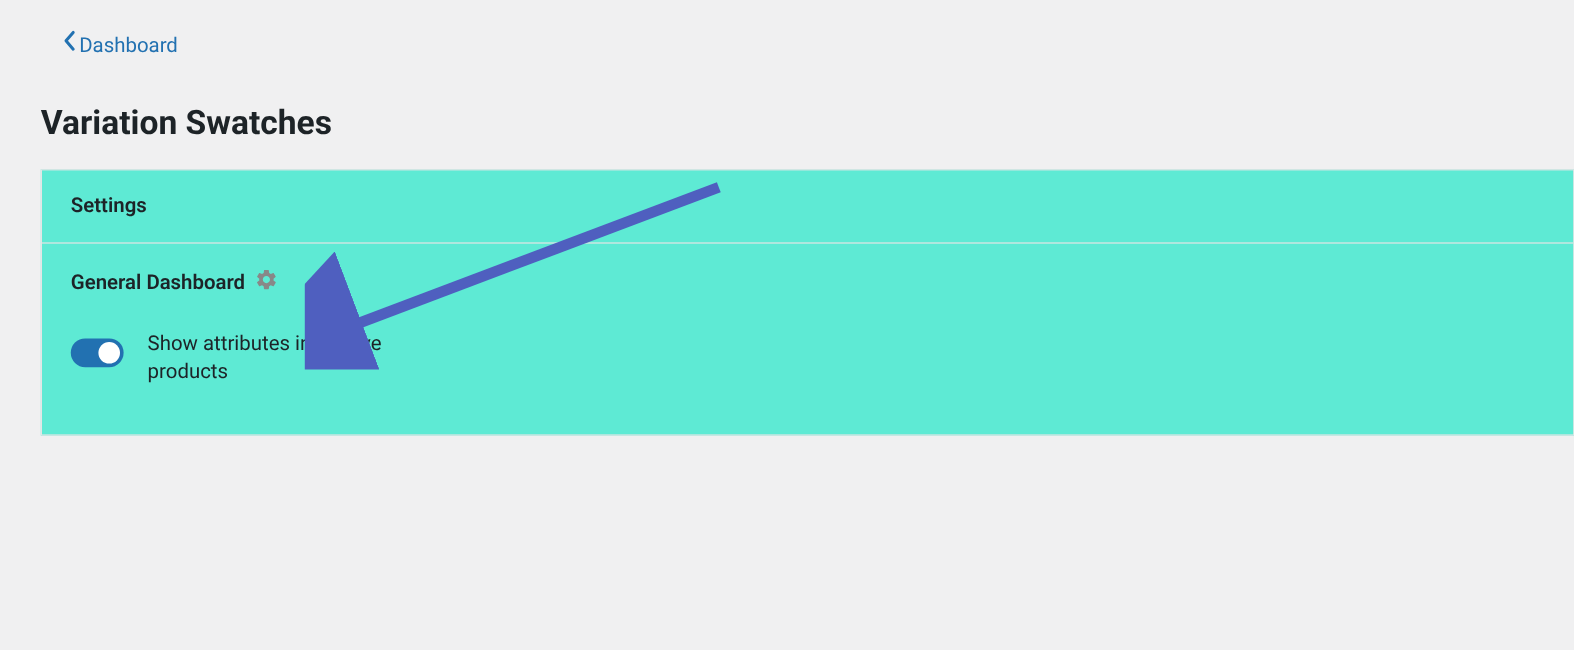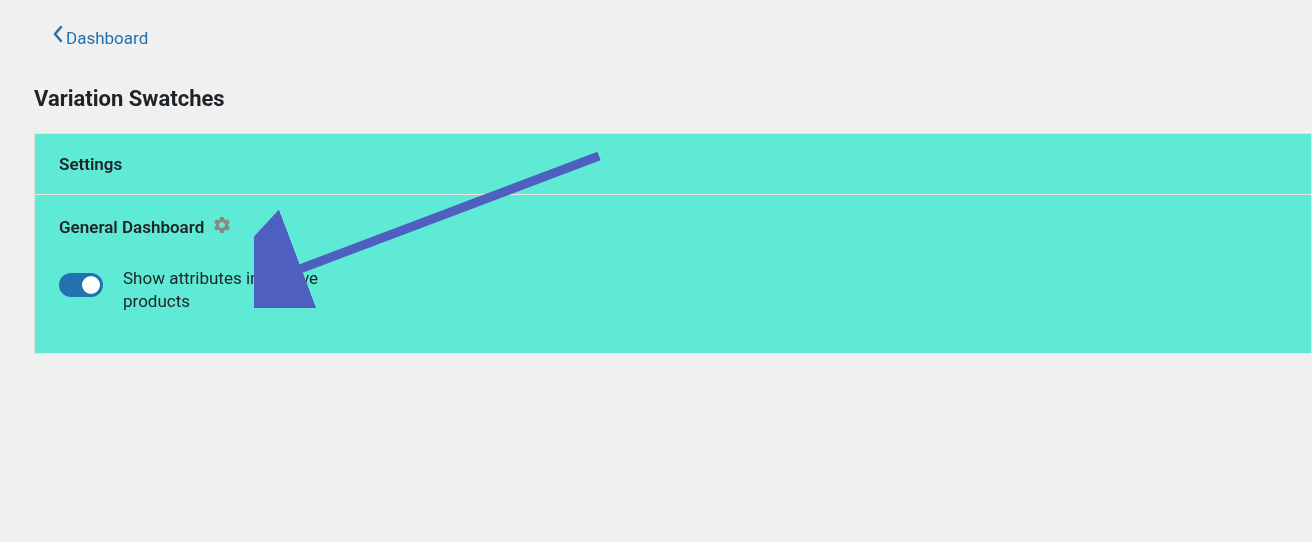--- a/index.html
+++ b/index.html
@@ -29,21 +29,21 @@
   width: 12px;
   height: 20px;
 }
 .breadcrumb-text {
   color: #2271b1;
   font-size: 17px;
   font-weight: 400;
   cursor: pointer;
 }
 .page-title {
-  font-size: 22px;
+  font-size: 28px;
   font-weight: 700;
   color: #1d2327;
   margin-bottom: 22px;
 }
 .card {
   background: #5eead4;
   border: 1px solid #e5e5e5;
 }
 .card-header {
   padding: 20px 24px;

